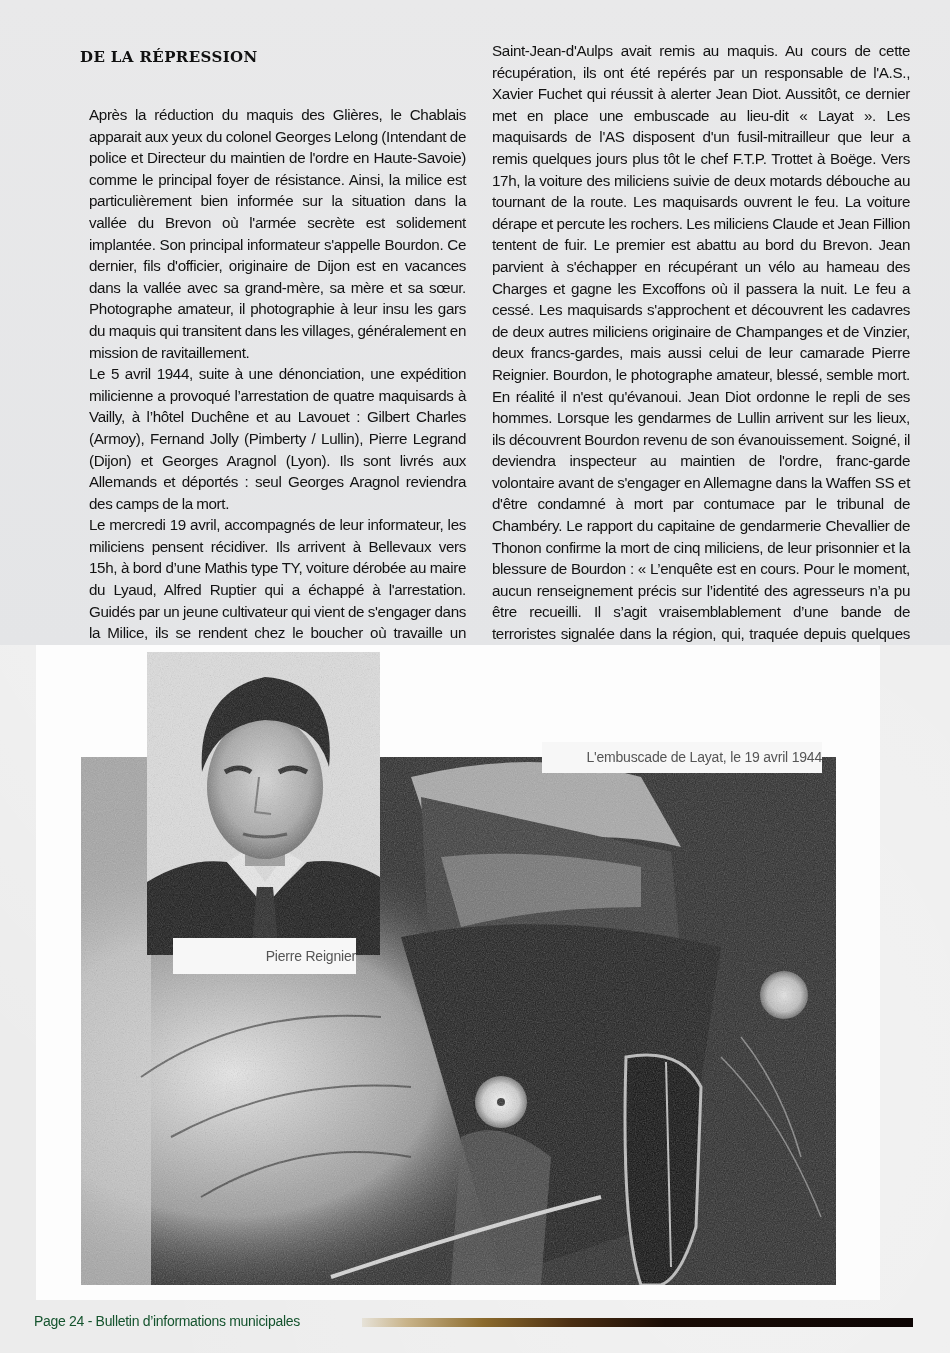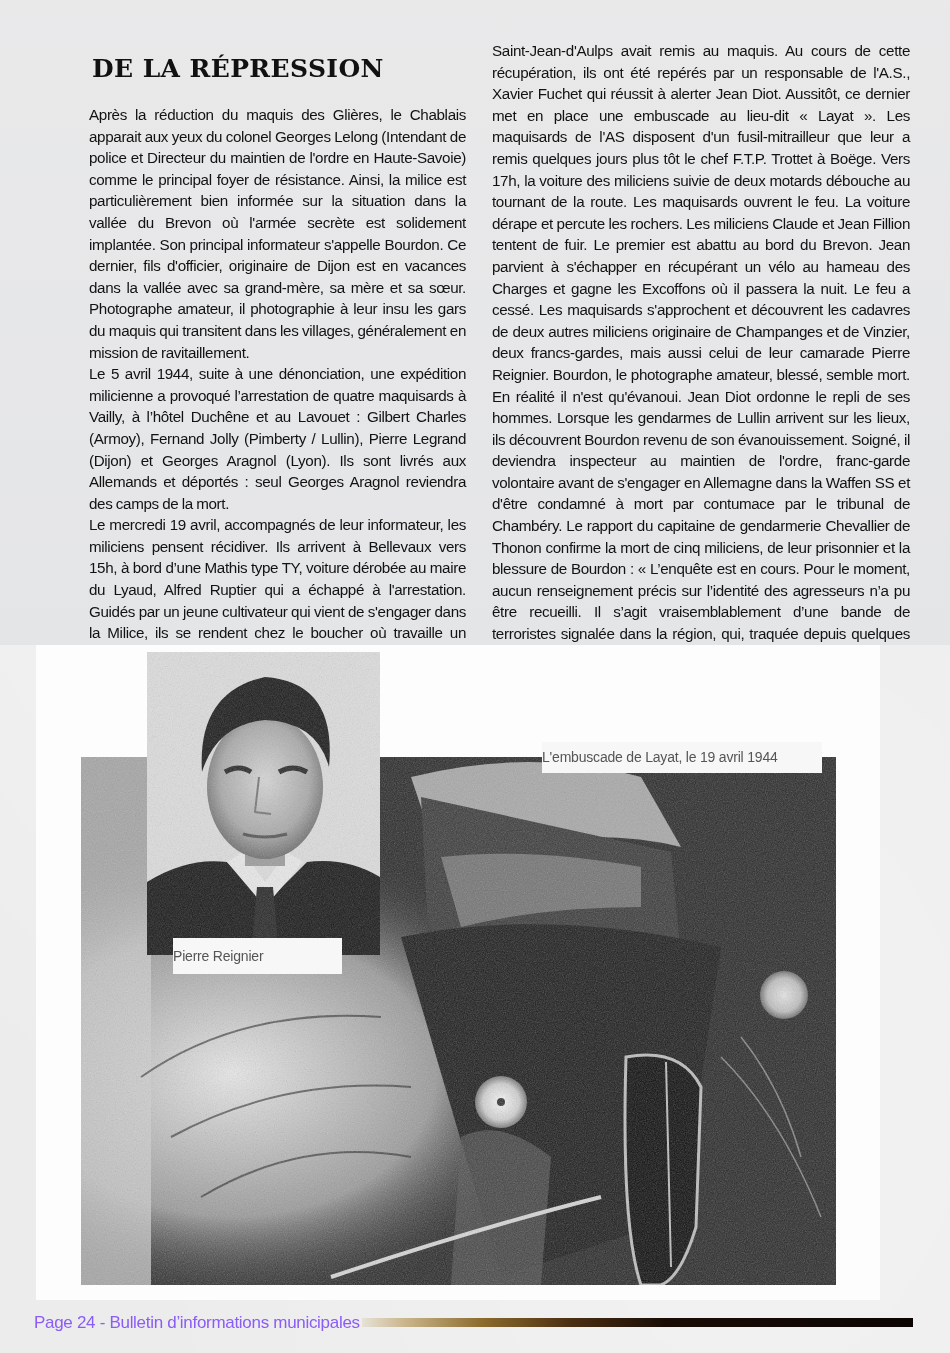--- a/index.html
+++ b/index.html
@@ -22,51 +22,51 @@
   .col {
     position: absolute; color: #121212;
     font-size: 15.2px; line-height: 21.6px;
     text-align: justify; letter-spacing: -0.35px;
     word-spacing: -0.5px;
   }
   .col-left { left: 89px; top: 104px; width: 377px; }
   .col-right { left: 492px; top: 40px; width: 418px; }
   .col p { margin: 0; }
   .title {
-    position: absolute; left: 80px; top: 44px; margin: 12px;
+    position: absolute; left: 80px; top: 44px; margin: 0;
     font-family: "DejaVu Serif", serif; font-weight: bold;
-    font-size: 25px; line-height: 26px; color: #111;
+    font-size: 15px; line-height: 26px; color: #111;
     letter-spacing: 0.4px;
   }
   .title span { display: block; }
 
   .photo-panel {
     position: absolute; left: 36px; top: 645px; width: 844px; height: 655px;
     background: #fdfdfd;
   }
   .car-photo {
     position: absolute; left: 81px; top: 757px; width: 755px; height: 528px;
     overflow: hidden; background: #222;
   }
   .car-photo svg { display: block; }
   .portrait {
     position: absolute; left: 147px; top: 652px; width: 233px; height: 303px;
     overflow: hidden; background: #d9d9d9;
   }
   .portrait svg { display: block; }
   .caption {
     position: absolute; background: #f7f7f7; color: #555;
-    font-size: 14px; text-align: left; letter-spacing: -0.2px;
+    font-size: 14px; text-align: right; letter-spacing: -0.2px;
   }
   .caption-car { left: 542px; top: 742px; width: 280px; height: 31px; line-height: 31px; }
-  .caption-portrait { left: 173px; top: 938px; width: 169px; height: 36px; line-height: 36px; }
+  .caption-portrait { left: 173px; top: 938px; width: 183px; height: 36px; line-height: 36px; }
 
   .footer-label {
     position: absolute; left: 34px; top: 1313px;
-    color: #8b5cf6; font-size: 17px; letter-spacing: -0.3px;
+    color: #14532d; font-size: 14px; letter-spacing: -0.3px;
   }
   .footer-bar {
     position: absolute; left: 362px; top: 1318px; width: 551px; height: 9px;
     background: linear-gradient(90deg, #e6e2d8 0%, #c9b48a 8%, #8b6a2c 22%, #4a2e12 38%, #1a0c05 55%, #0c0403 100%);
   }
 </style>
 </head>
 <body>
 
 <div class="page-bg"></div>

